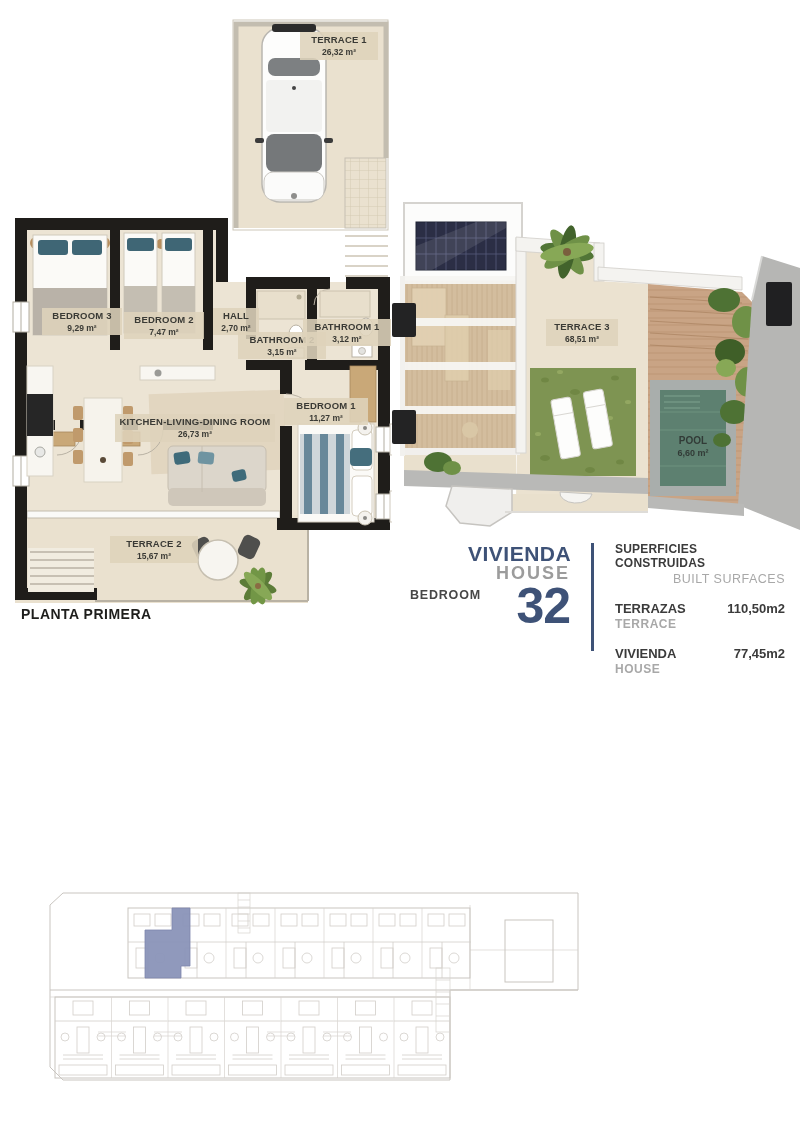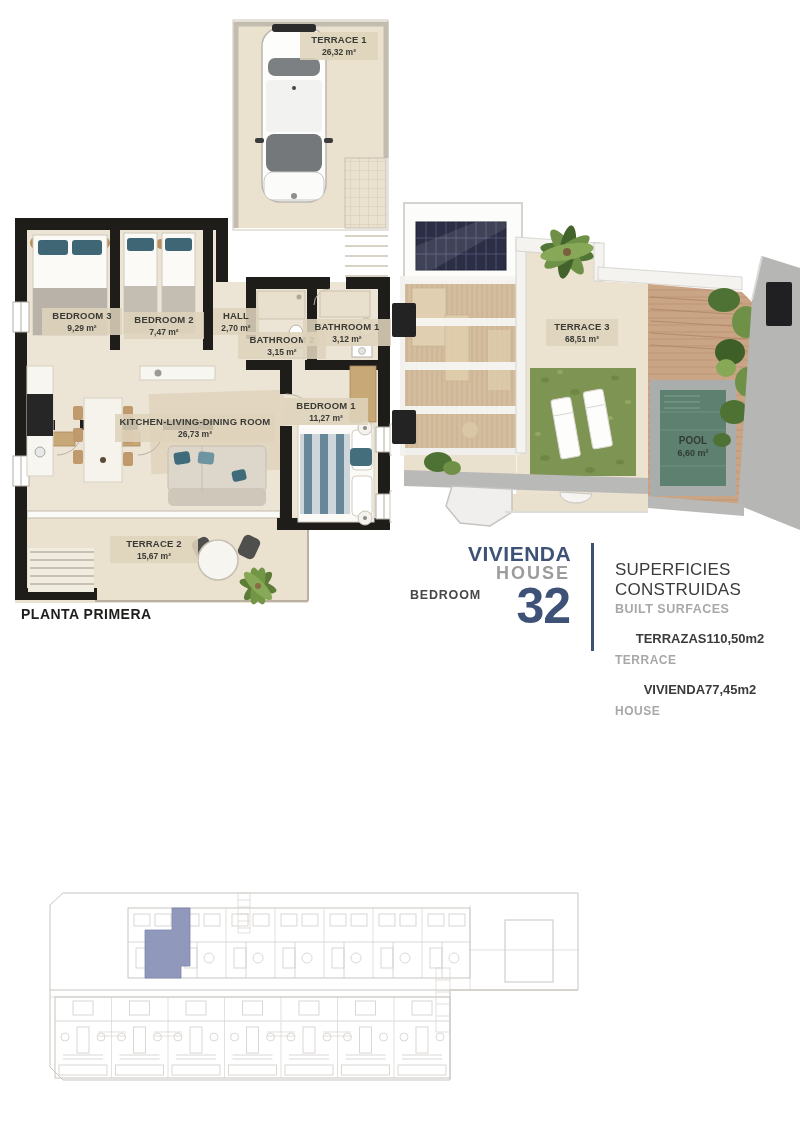--- a/index.html
+++ b/index.html
@@ -21,25 +21,25 @@
   .spf{stroke:#d7d3ce;fill:none;stroke-width:.7;}
   
   .solarium-label{position:absolute;left:410px;top:588px;font-weight:bold;font-size:12.5px;
       color:#474747;letter-spacing:.8px;}
   .unit-card{position:absolute;left:468px;top:543px;width:102px;text-align:right;}
   .unit-card .es{font-weight:bold;font-size:21px;color:#3e5277;letter-spacing:.5px;line-height:1.0;}
   .unit-card .en{font-weight:bold;font-size:18px;color:#9c9c9c;letter-spacing:2px;line-height:1.05;}
   .unit-card .num{font-weight:bold;font-size:50px;color:#3e5277;letter-spacing:-1px;line-height:.92;}
   .vdivider{position:absolute;left:591px;top:543px;width:3px;height:108px;background:#3e5277;}
   .surfaces{position:absolute;left:615px;top:542px;width:170px;}
-  .surfaces .t-es{font-weight:normal;font-size:17px;color:#3b3b3b;letter-spacing:.2px;margin-top:18px;}
-  .surfaces .t-en{font-weight:bold;font-size:12.5px;color:#a8a8a8;letter-spacing:.5px;margin-top:2px;}
+  .surfaces .t-es{font-weight:bold;font-size:12px;color:#3b3b3b;letter-spacing:.2px;}
+  .surfaces .t-en{font-weight:normal;font-size:12.5px;color:#a8a8a8;text-align:right;letter-spacing:.5px;margin-top:2px;}
   .surow{margin-top:15px;}
-  .surow .line1{display:flex;justify-content:center;font-weight:bold;font-size:13px;color:#3b3b3b;}
-  .surow .en{font-weight:bold;font-size:12px;color:#a8a8a8;letter-spacing:.5px;margin-top:7px;}
+  .surow .line1{display:flex;justify-content:space-between;font-weight:bold;font-size:13px;color:#3b3b3b;}
+  .surow .en{font-weight:bold;font-size:12px;color:#a8a8a8;letter-spacing:.5px;margin-top:1px;}
 </style>
 </head>
 <body>
 
 <div id="page">
 
   <svg style="left:8px;top:12px;" width="384" height="613" viewBox="8 12 384 613">
     <defs>
       <pattern id="tiles" width="9" height="9" patternUnits="userSpaceOnUse">
         <path d="M9,0 V9 M0,9 H9" stroke="#d4cab3" stroke-width="1" fill="none"></path>

